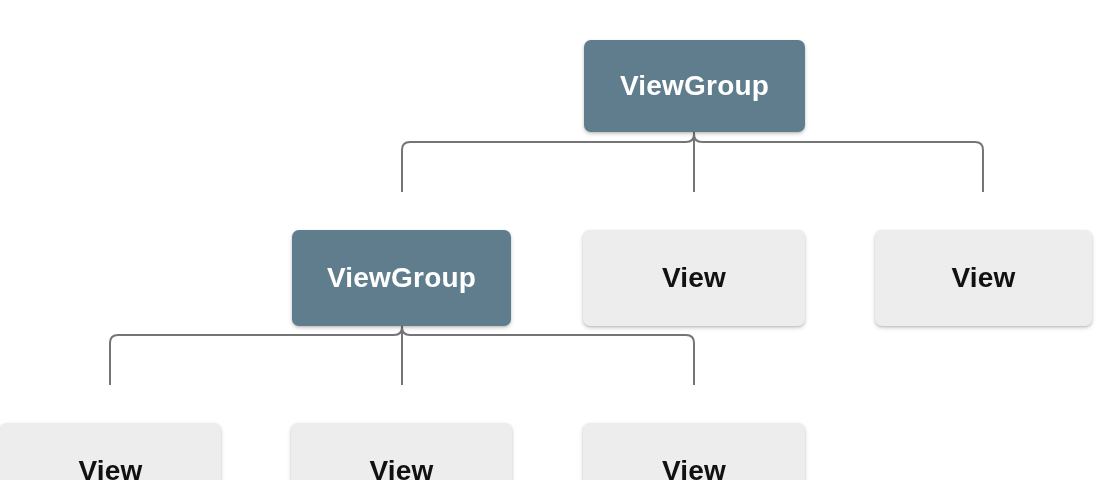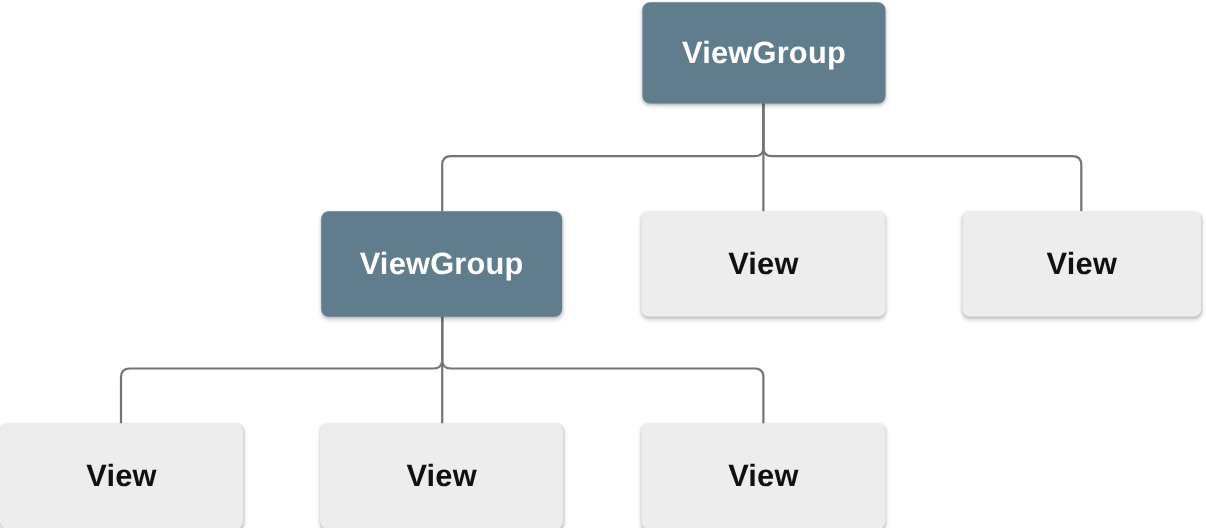--- a/index.html
+++ b/index.html
@@ -27,20 +27,21 @@
     fill: none;
     stroke-width: 2px;
   }
   .node {
     position: absolute;
     display: flex;
     align-items: center;
     justify-content: center;
     border-radius: 7px;
     box-shadow: 0 2px 4px rgba(0,0,0,0.18), 0 1px 2px rgba(0,0,0,0.12);
+    margin-top: 38px;
   }
   .node .label {
     font-size: 28px;
     font-weight: 700;
     letter-spacing: 0.2px;
     white-space: nowrap;
   }
   
   .n-root      { left: 584px; top: 2px;   width: 221px; height: 92px; }
   .n-vg-child  { left: 292px; top: 192px; width: 219px; height: 96px; }

